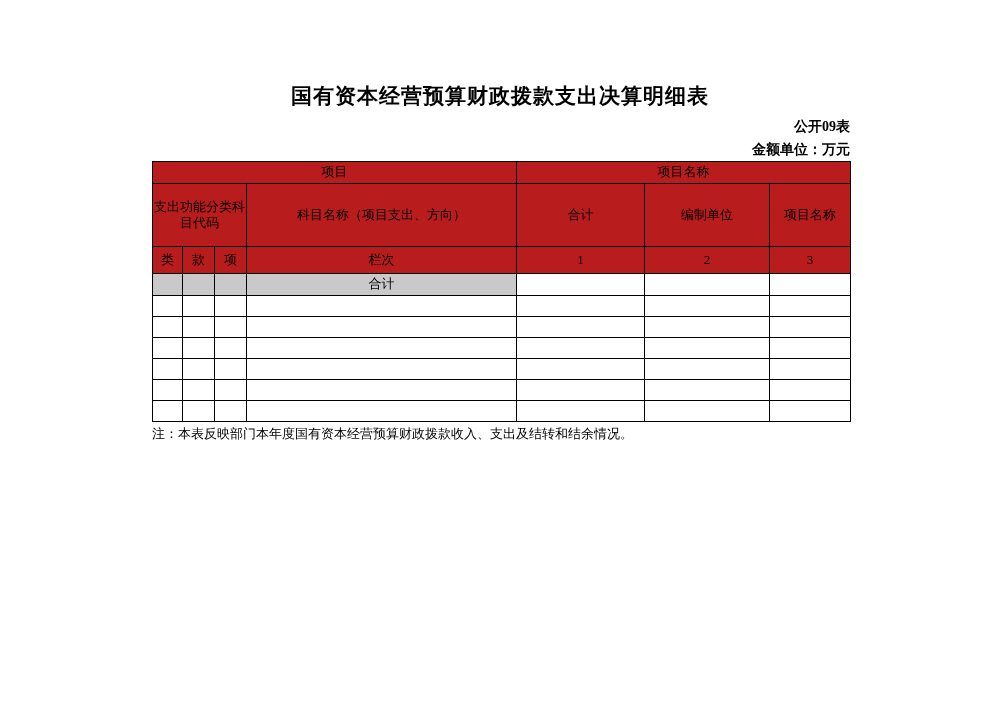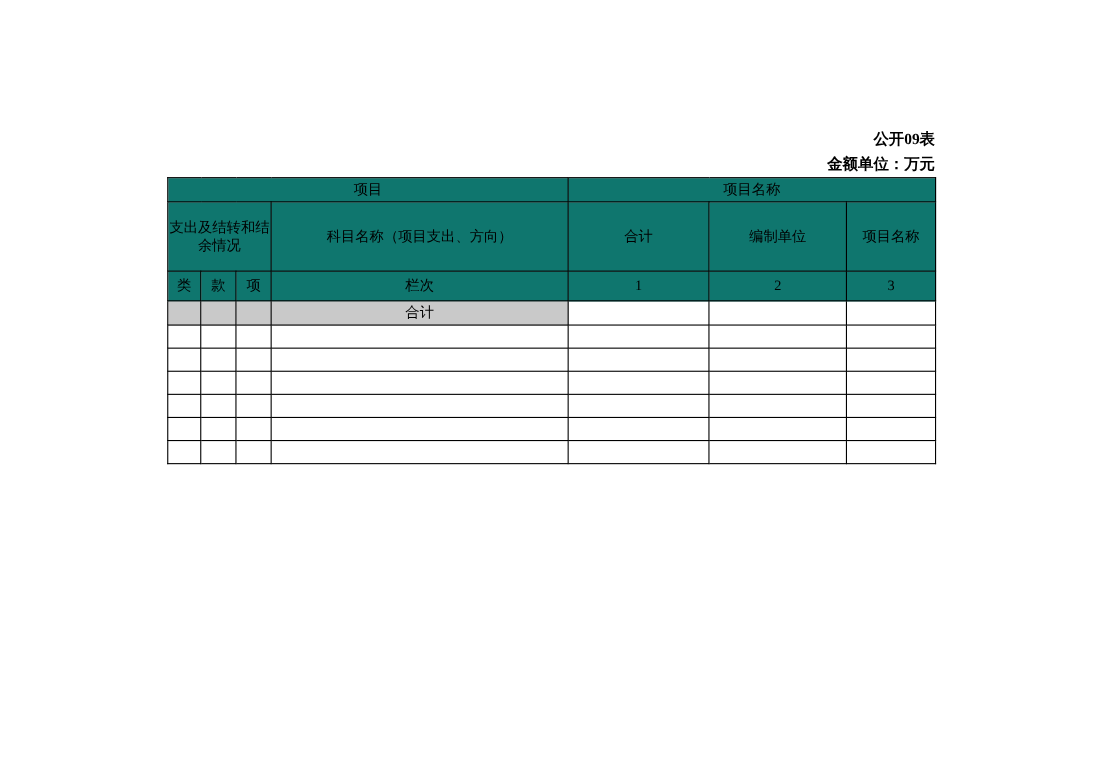--- a/index.html
+++ b/index.html
@@ -65,21 +65,21 @@
   }
   table.sheet td {
     border: 1px solid #000000;
     font-size: 13px;
     text-align: center;
     vertical-align: middle;
     padding: 0;
     line-height: 1.25;
   }
   .hdr {
-    background: #0f766e;
+    background: #b91c1c;
   }
   .hdr-sub {
     background: #c9c9c9;
   }
   .tiny {
     font-size: 12px;
   }
   .r-group td { height: 21px; }
   .r-mid td { height: 26px; }
   .cell-pad {
@@ -95,20 +95,21 @@
   .multi {
     font-size: 12.5px;
     line-height: 1.22;
   }
 </style>
 </head>
 <body>
 
 <div class="page">
 
+  <div class="doc-title">国有资本经营预算财政拨款支出决算明细表</div>
 
   <div class="form-code">公开09表</div>
 
 
   <div class="meta-right">
     <span>金额单位：</span><span>万元</span>
   </div>
 
   <table class="sheet">
     <colgroup>
@@ -119,21 +120,21 @@
       <col style="width:128px">
       <col style="width:125px">
       <col style="width:81px">
     </colgroup>
     <tbody>
       <tr class="r-group">
         <td class="hdr" colspan="4">项目</td>
         <td class="hdr" colspan="3">项目名称</td>
       </tr>
       <tr>
-        <td class="hdr multi cell-pad" colspan="3" style="height:62px">支出及结转和结余情况</td>
+        <td class="hdr multi cell-pad" colspan="3" style="height:62px">支出功能分类科目代码</td>
         <td class="hdr cell-pad">科目名称（项目支出、方向）</td>
         <td class="hdr">合计</td>
         <td class="hdr">编制单位</td>
         <td class="hdr">项目名称</td>
       </tr>
       <tr class="r-mid">
         <td class="hdr tiny">类</td>
         <td class="hdr tiny">款</td>
         <td class="hdr tiny">项</td>
         <td class="hdr">栏次</td>
@@ -201,14 +202,15 @@
         <td></td>
         <td></td>
         <td></td>
         <td></td>
         <td></td>
         <td></td>
       </tr>
     </tbody>
   </table>
 
+  <div class="note">注：本表反映部门本年度国有资本经营预算财政拨款收入、支出及结转和结余情况。</div>
 
 </div>
 
 </body></html>

